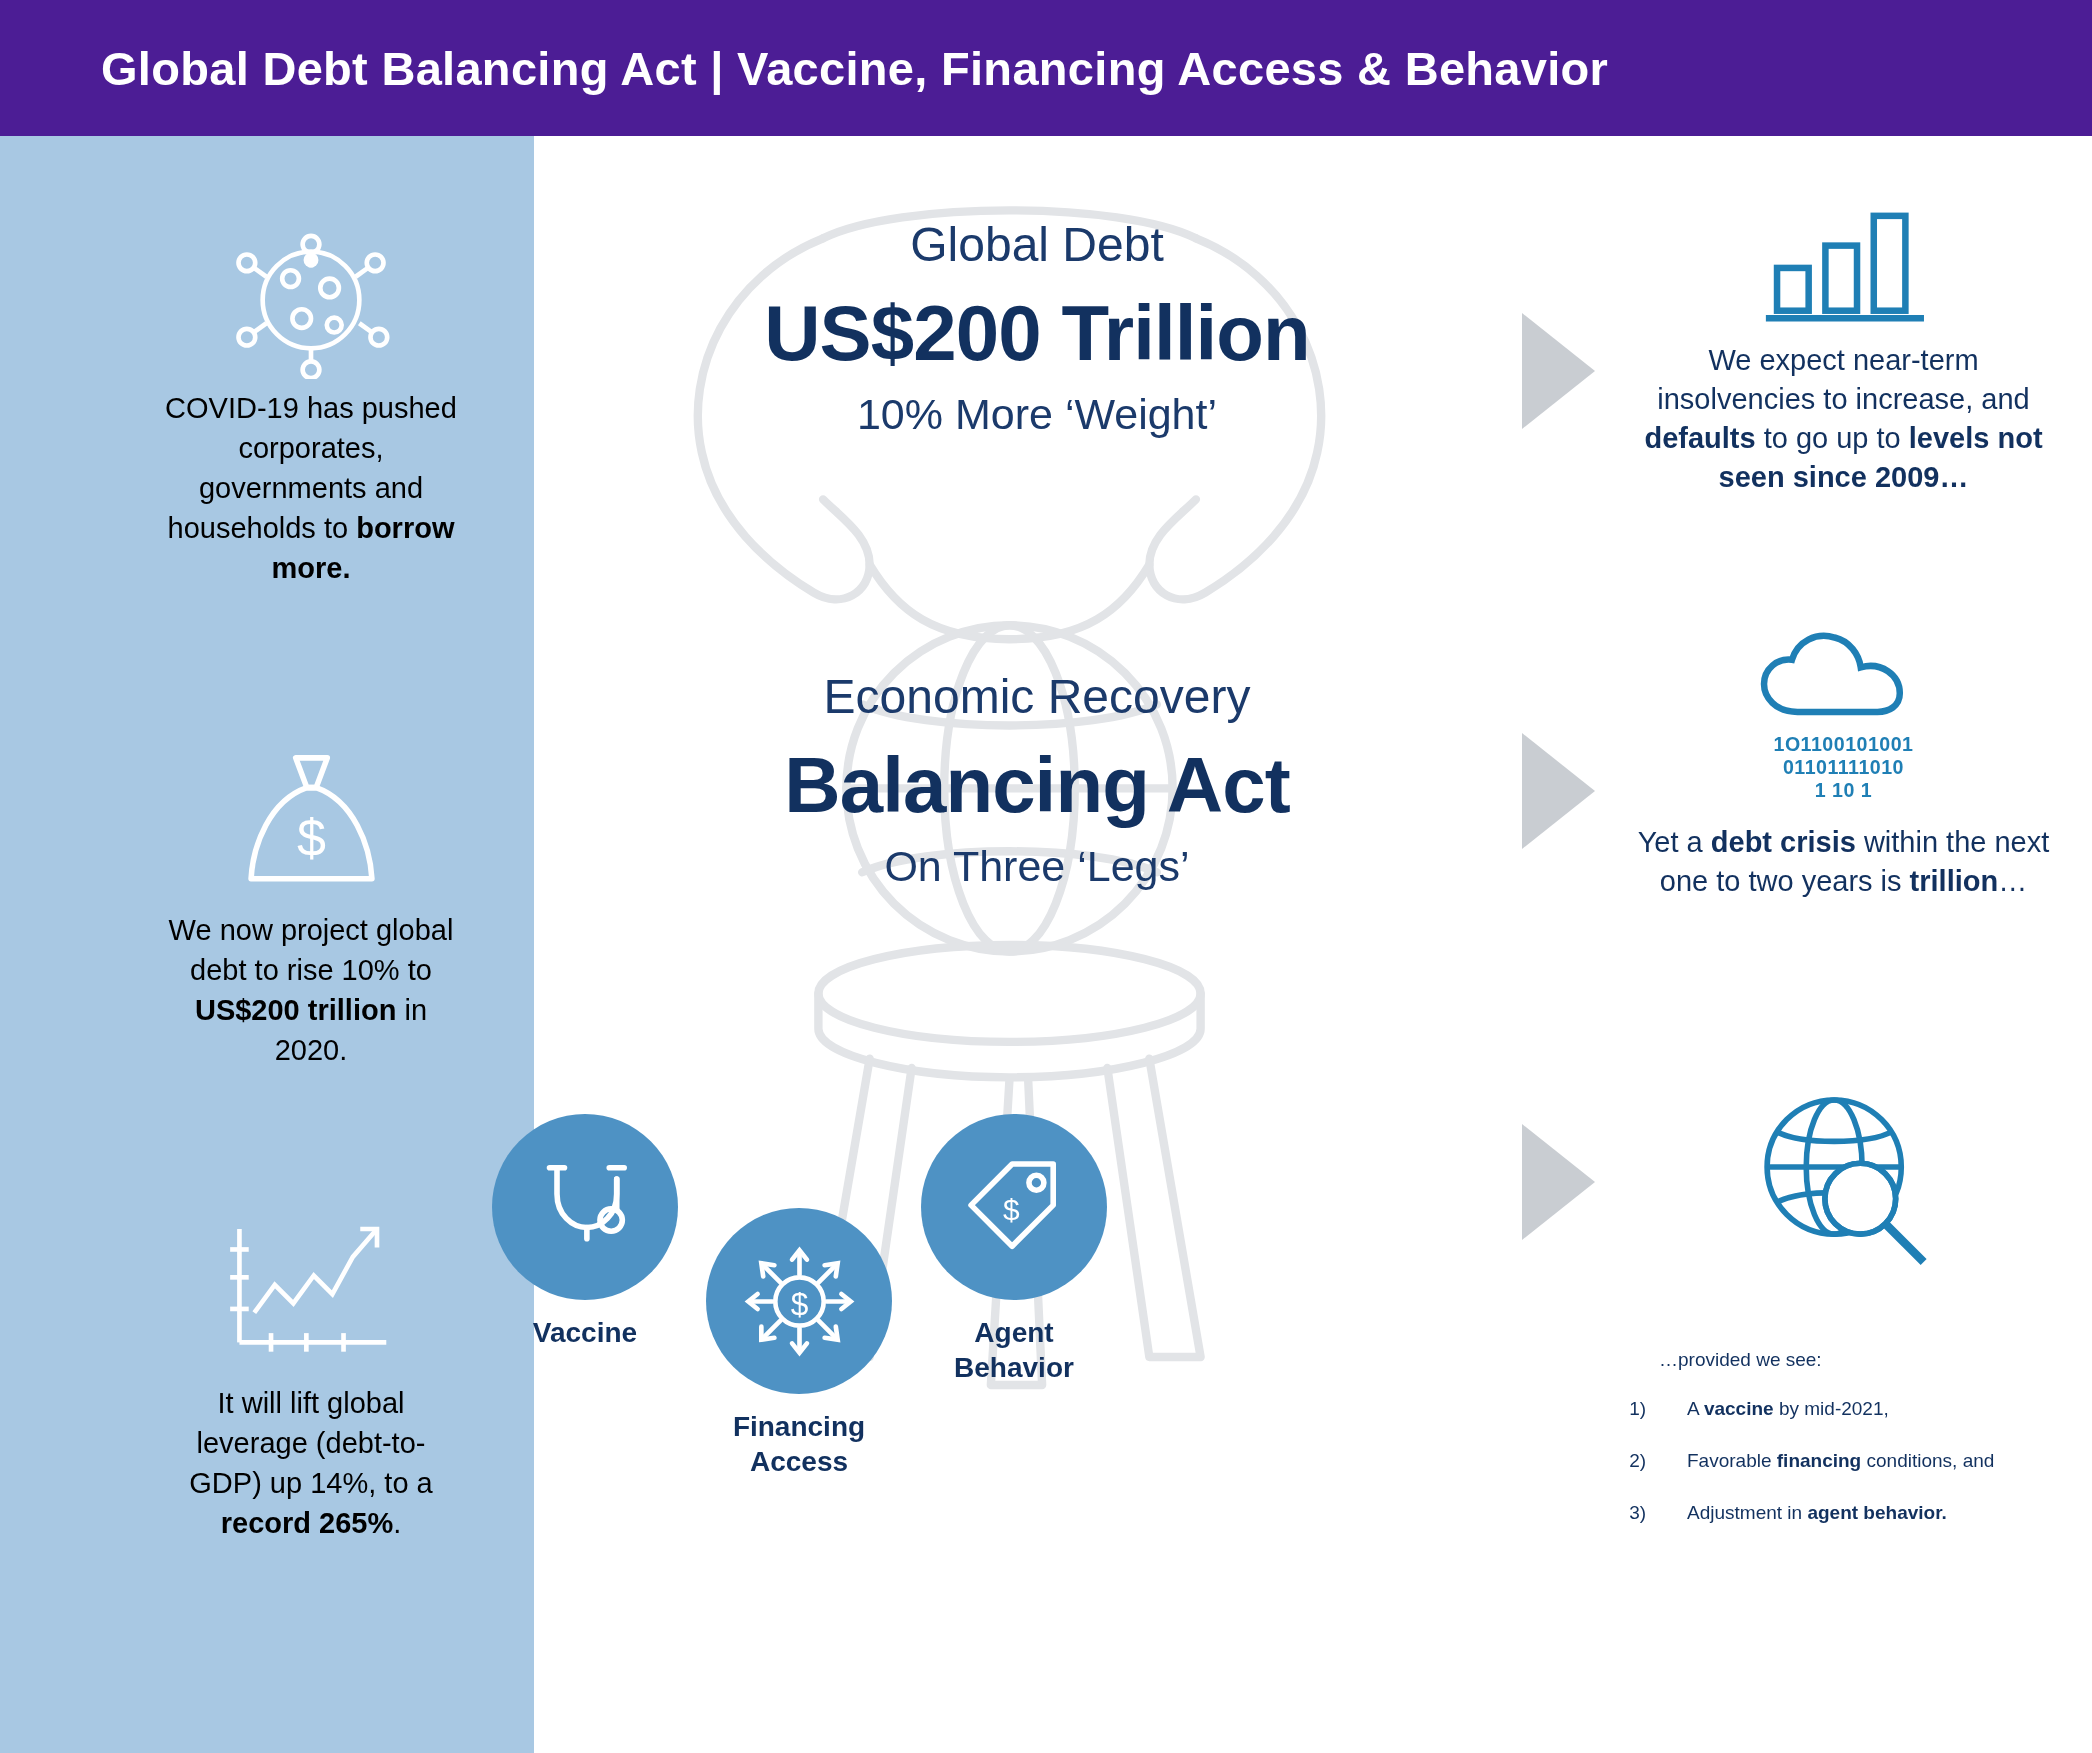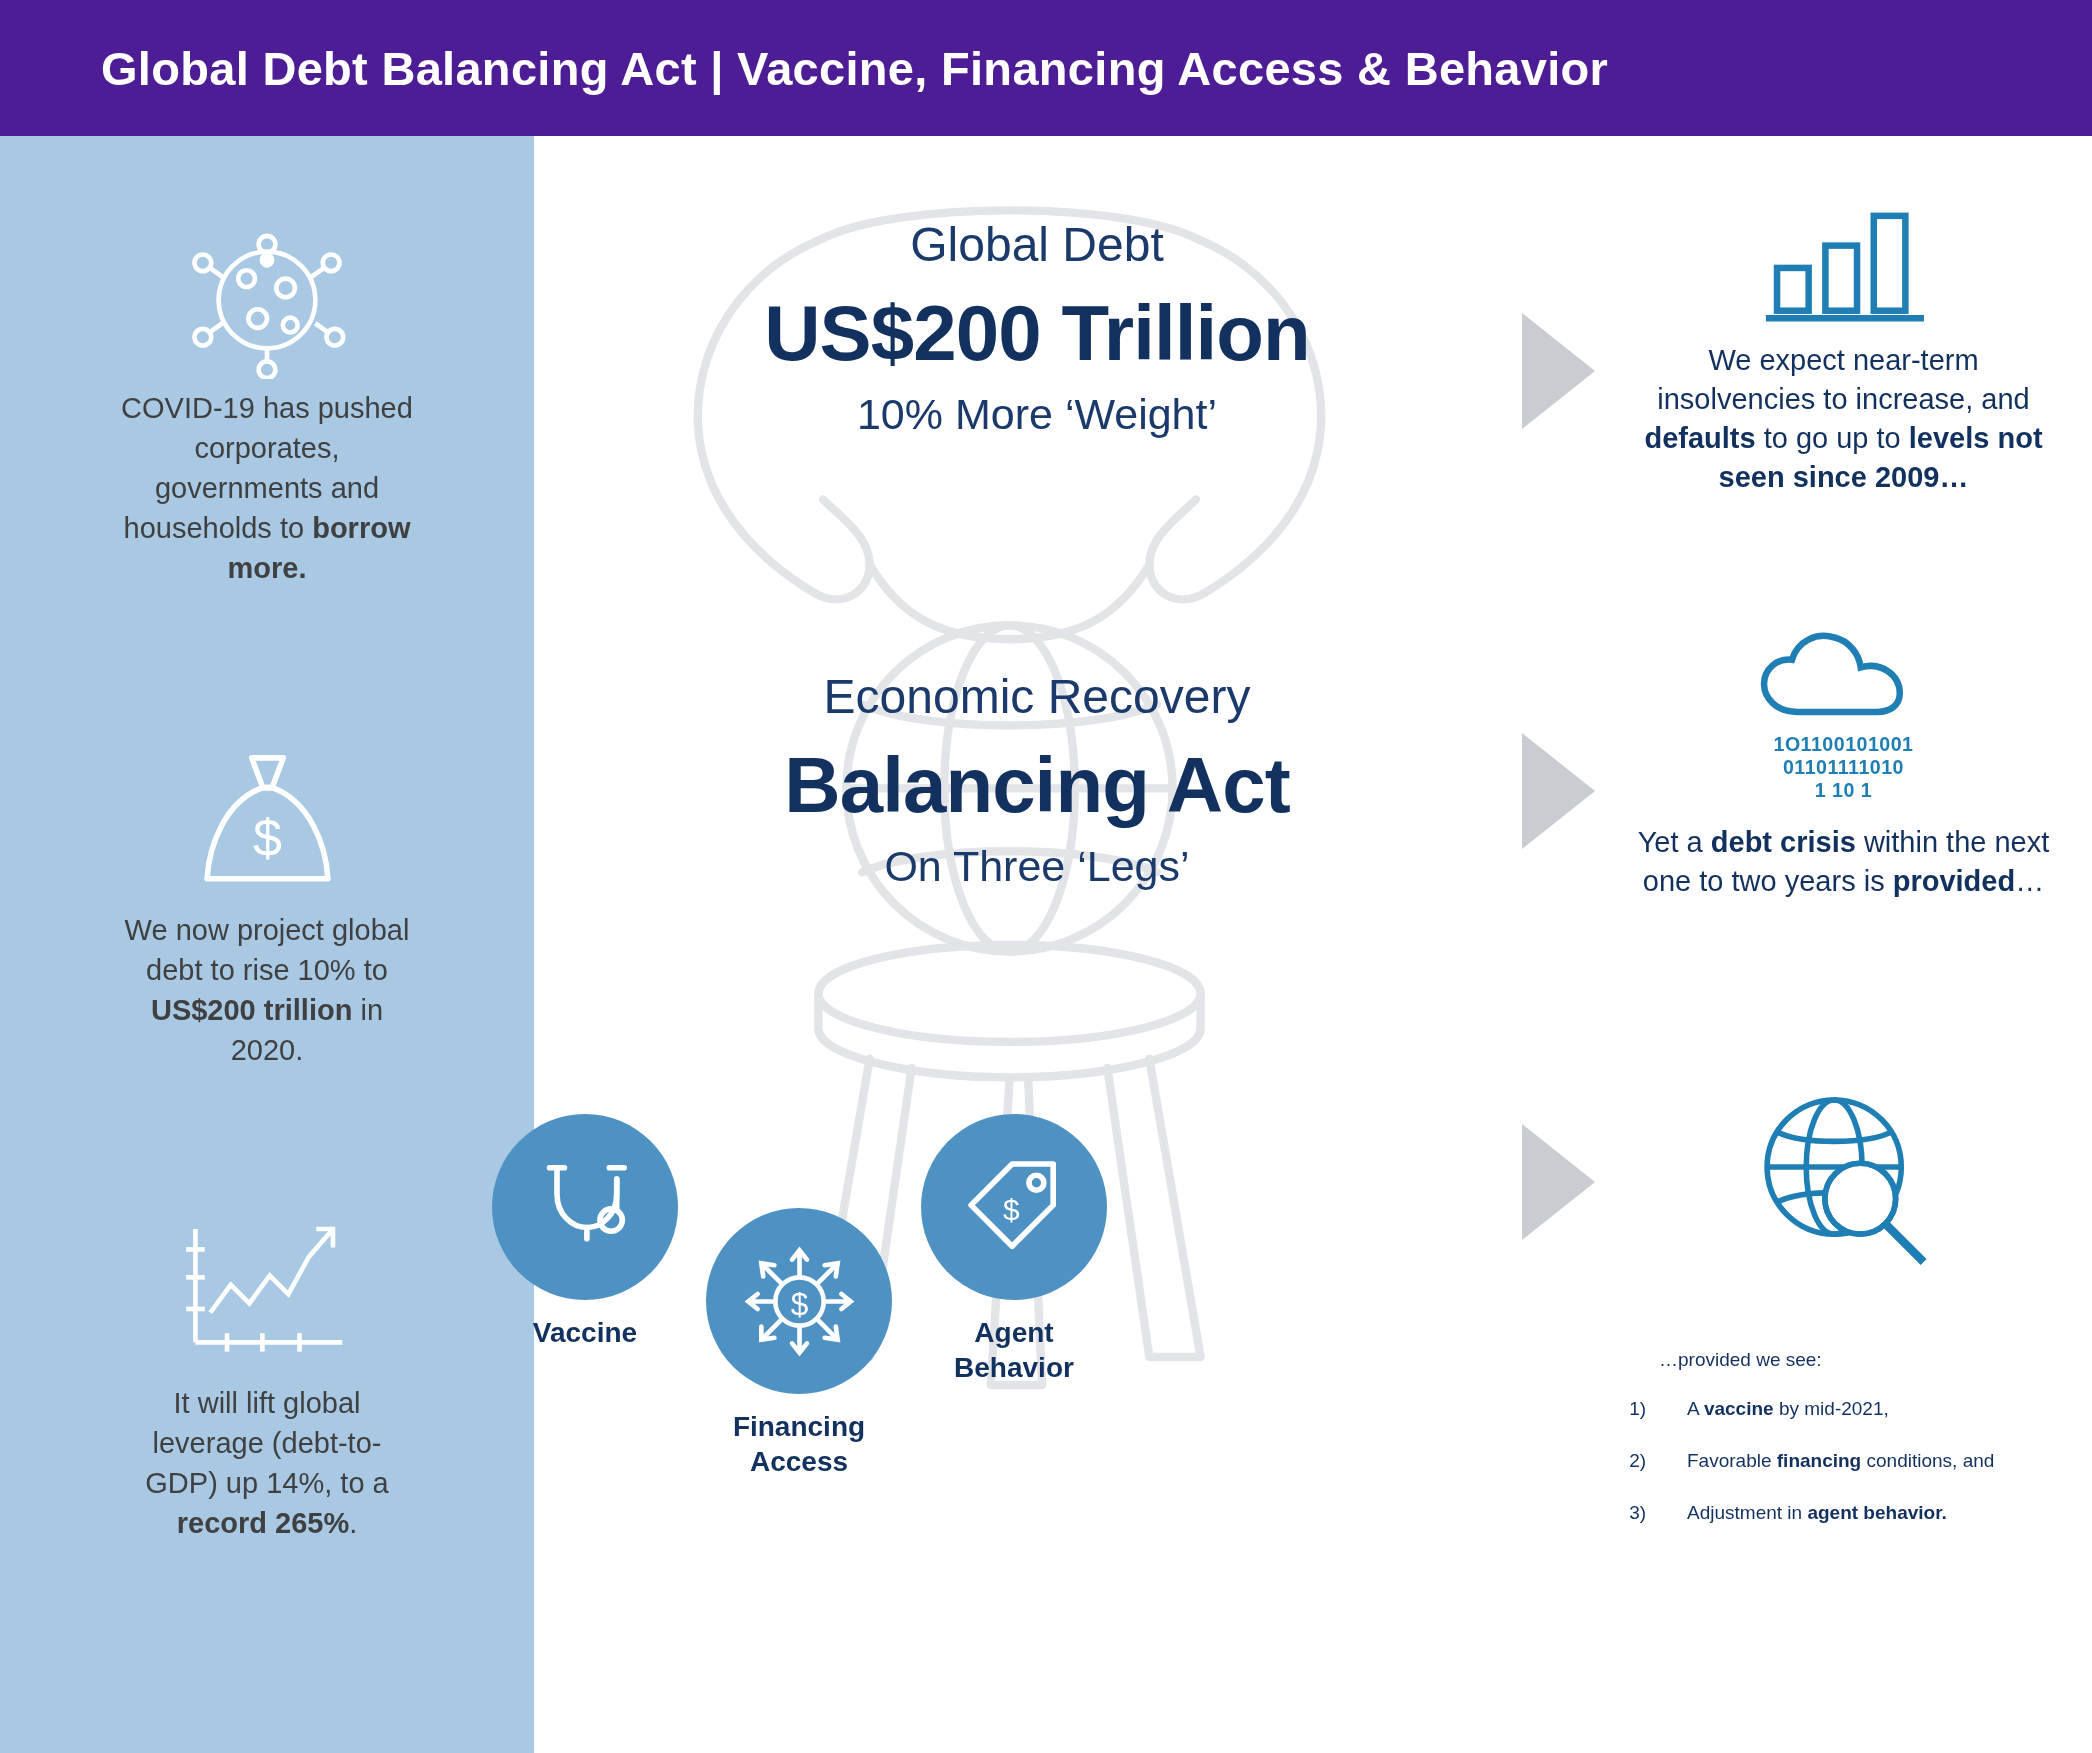--- a/index.html
+++ b/index.html
@@ -42,21 +42,22 @@
     left: 0; top: 136px;
     width: 534px;
     height: 1617px;
     background: #a8c8e3;
     box-sizing: border-box;
   }
   .side-block {
     position: absolute;
     width: 534px;
     text-align: center;
-    color: #404040;
+    color: #000000;
+    padding-left: 44px;
   }
   .side-icon {
     display: flex;
     justify-content: center;
     align-items: center;
     height: 177px;
   }
   .side-text {
     font-size: 29px;
     line-height: 40px;
@@ -437,21 +438,21 @@
         <svg width="186" height="103" viewBox="0 0 200 110">
           <g stroke="#1f7fb5" stroke-width="7" fill="none" stroke-linecap="round">
             <path d="M50 92 C26 92 14 76 14 62 C14 46 28 34 44 36 C50 16 70 6 90 12 C106 16 116 30 118 44 C140 38 160 52 160 72 C160 86 148 92 136 92 Z"></path>
           </g>
         </svg>
       </div>
       <div class="binary">1O1100101001</div>
       <div class="binary">01101111010</div>
       <div class="binary" style="margin-bottom:20.5px;">1   10   1</div>
       <div class="right-text">
-        Yet a <b>debt crisis</b> within the next one to two years is <b>provided</b>…
+        Yet a <b>debt crisis</b> within the next one to two years is <b>trillion</b>…
       </div>
     </div>
 
     <div class="right-block rb3">
       <div class="right-icon" style="height:205px;">
         <svg width="205" height="196" viewBox="0 0 220 210">
           <g stroke="#1f7fb5" stroke-width="6" fill="none">
             <circle cx="100" cy="90" r="72"></circle>
             <ellipse cx="100" cy="90" rx="30" ry="72"></ellipse>
             <line x1="28" y1="90" x2="172" y2="90"></line>

